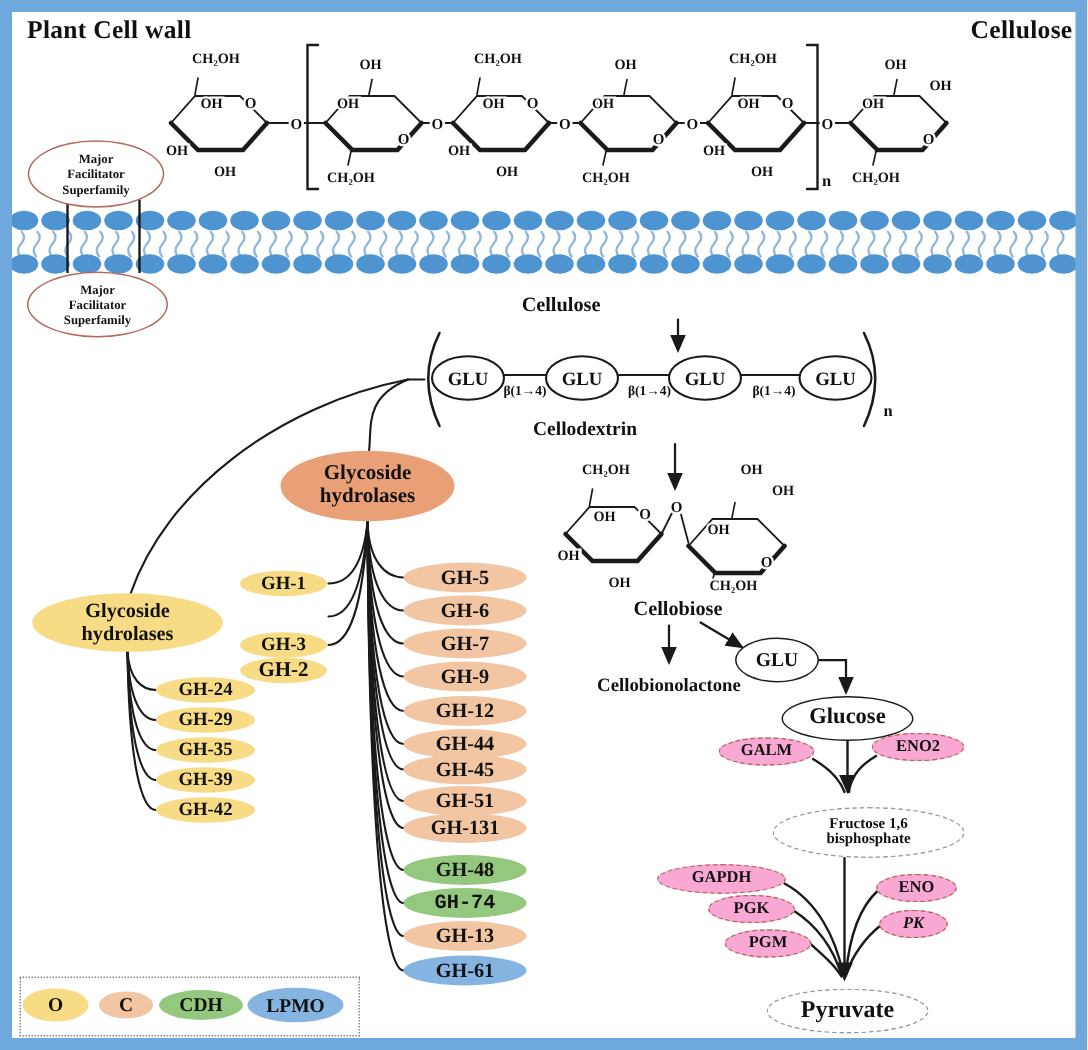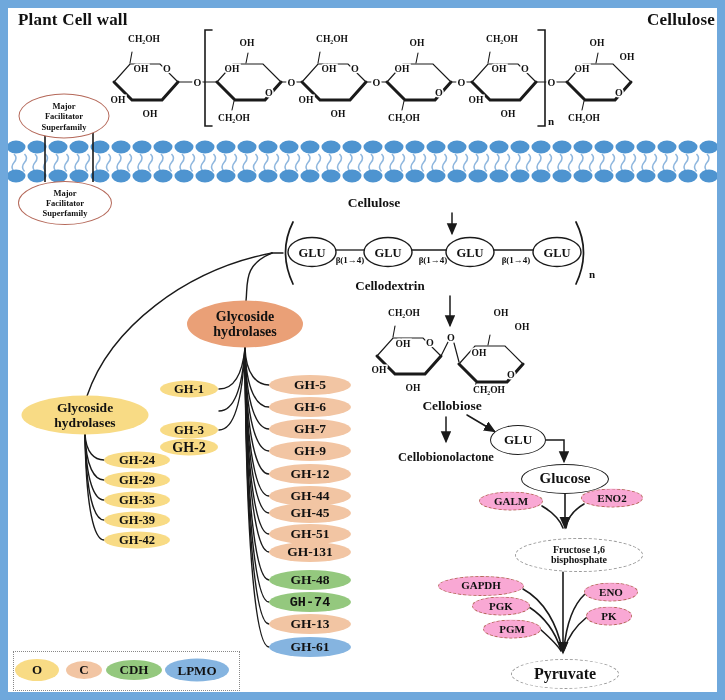--- a/index.html
+++ b/index.html
@@ -367,21 +367,21 @@
   </div>
   <div class="oval dash-red small-node" style="left:501px;top:606px;width:56px;height:17px;">
     <span>PGK</span>
   </div>
   <div class="oval dash-red small-node" style="left:512px;top:629px;width:56px;height:17px;">
     <span>PGM</span>
   </div>
   <div class="oval dash-red small-node" style="left:611px;top:592px;width:52px;height:17px;">
     <span>ENO</span>
   </div>
-  <div class="oval dash-red small-node" style="left:609px;top:616px;width:44px;height:17px;">
+  <div class="oval dash-red small-node" style="left:609px;top:616px;width:44px;height:17px;font-style:italic;">
     <span>PK</span>
   </div>
   <div class="oval dash-gray" style="left:565px;top:674px;width:106px;height:28px;font-size:16px;">
     <span>Pyruvate</span>
   </div>
 
   <div id="legend-box" style="left:13px;top:651px;width:225px;height:38px;"></div>
 <div id="frame-border"></div>
     <div class="pill salmon" style="left: 310px; top: 385px; width: 82px; height: 20px; font-size: 13.5px;">GH-5</div>
     <div class="pill salmon" style="left: 310px; top: 407px; width: 82px; height: 20px; font-size: 13.5px;">GH-6</div>

